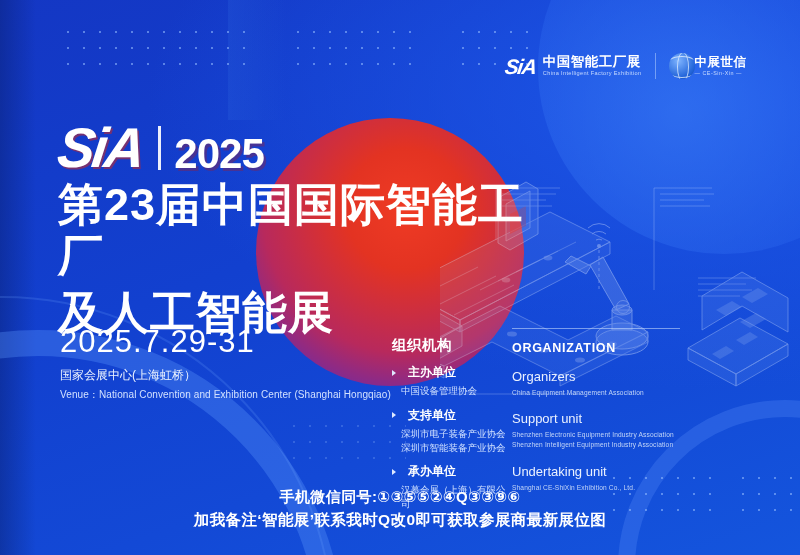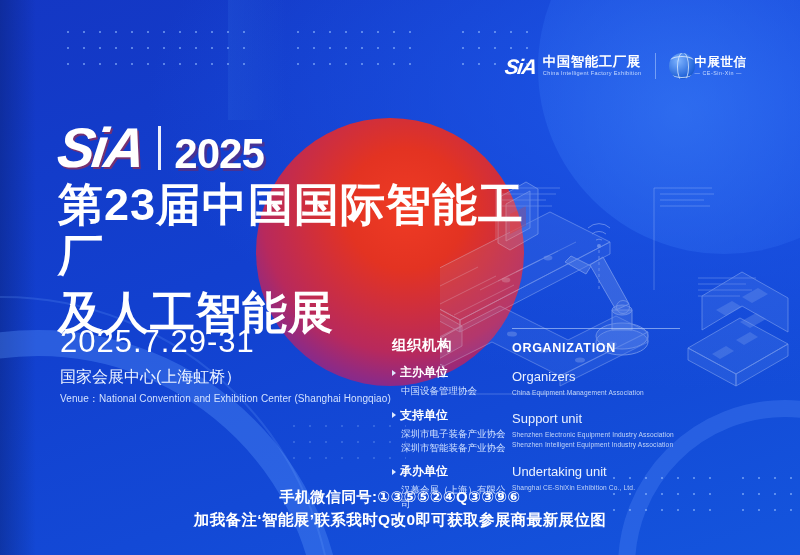--- a/index.html
+++ b/index.html
@@ -139,32 +139,32 @@
     letter-spacing:1px;
   }
 
   
   .dateblock{position:absolute;left:60px;top:325px;width:330px;}
   .date-main{
     font-size:31px;font-weight:500;color:#fff;letter-spacing:1px;line-height:1.1;
   }
   .venue-row{
     margin-top:8px;display:flex;align-items:baseline;gap:2px;
-    font-size:16px;color:#eef4ff;white-space:nowrap;
+    font-size:12px;color:#eef4ff;white-space:nowrap;
   }
   .venue-en{
     margin-top:4px;font-size:10px;color:#d2e1ff;letter-spacing:.1px;white-space:nowrap;
   }
 
   
   .org-cn{position:absolute;left:392px;top:336px;width:118px;color:#fff;}
   .org-cn .head{font-size:14.5px;font-weight:bold;letter-spacing:.5px;margin-bottom:9px;}
   .org-grp{margin-bottom:9px;}
   .org-grp .lbl{
-    font-size:12px;font-weight:bold;color:#fff;display:flex;align-items:center;gap:4px;
+    font-size:12px;font-weight:bold;color:#fff;display:flex;align-items:center;gap:12px;
   }
   .tri{
     width:0;height:0;border-left:4px solid #dfe9ff;
     border-top:3px solid transparent;border-bottom:3px solid transparent;
   }
   .org-grp .val{font-size:9.5px;color:#cfe0ff;margin-top:3px;margin-left:9px;line-height:1.45;}
 
   .org-en{position:absolute;left:512px;top:328px;width:190px;color:#fff;}
   .org-en .rule{width:168px;height:1px;background:rgba(205,225,255,.55);margin-bottom:12px;}
   .org-en .head{font-size:12.5px;font-weight:bold;letter-spacing:.7px;margin-bottom:14px;}

